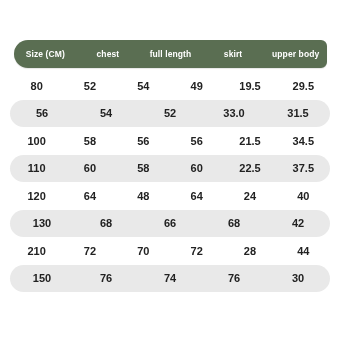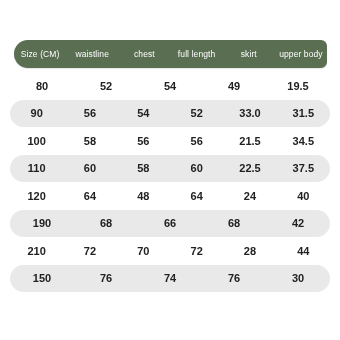--- a/index.html
+++ b/index.html
@@ -26,20 +26,21 @@
   
   .chart-header {
     position: relative;
     margin: 0 13px 0 14px;
     height: 28px;
     background: #5a6e52;
     border-radius: 14px 6px 6px 14px;
     display: flex;
     align-items: center;
     box-shadow: 0 1px 1px rgba(0,0,0,0.10);
+    font-weight: bold;
   }
   .chart-header .cell {
     flex: 1 1 0;
     text-align: center;
     color: #ffffff;
     font-size: 8.5px;
     letter-spacing: 0.1px;
     white-space: nowrap;
     overflow: hidden;
   }
@@ -68,39 +69,38 @@
     white-space: nowrap;
   }
 </style>
 </head>
 <body>
 
 <div class="size-chart">
 
   <div class="chart-header">
     <div class="cell">Size (CM)</div>
-    <div class="cell">waistline</div>
     <div class="cell">chest</div>
     <div class="cell">full length</div>
     <div class="cell">skirt</div>
     <div class="cell">upper body</div>
   </div>
 
   <div class="chart-body">
 
     <div class="chart-row">
       <div class="cell">80</div>
       <div class="cell">52</div>
       <div class="cell">54</div>
       <div class="cell">49</div>
       <div class="cell">19.5</div>
+      <div class="cell">29.5</div>
     </div>
 
     <div class="chart-row striped">
-      <div class="cell">90</div>
       <div class="cell">56</div>
       <div class="cell">54</div>
       <div class="cell">52</div>
       <div class="cell">33.0</div>
       <div class="cell">31.5</div>
     </div>
 
     <div class="chart-row">
       <div class="cell">100</div>
       <div class="cell">58</div>
@@ -122,21 +122,21 @@
     <div class="chart-row">
       <div class="cell">120</div>
       <div class="cell">64</div>
       <div class="cell">48</div>
       <div class="cell">64</div>
       <div class="cell">24</div>
       <div class="cell">40</div>
     </div>
 
     <div class="chart-row striped">
-      <div class="cell">190</div>
+      <div class="cell">130</div>
       <div class="cell">68</div>
       <div class="cell">66</div>
       <div class="cell">68</div>
       <div class="cell">42</div>
     </div>
 
     <div class="chart-row">
       <div class="cell">210</div>
       <div class="cell">72</div>
       <div class="cell">70</div>

